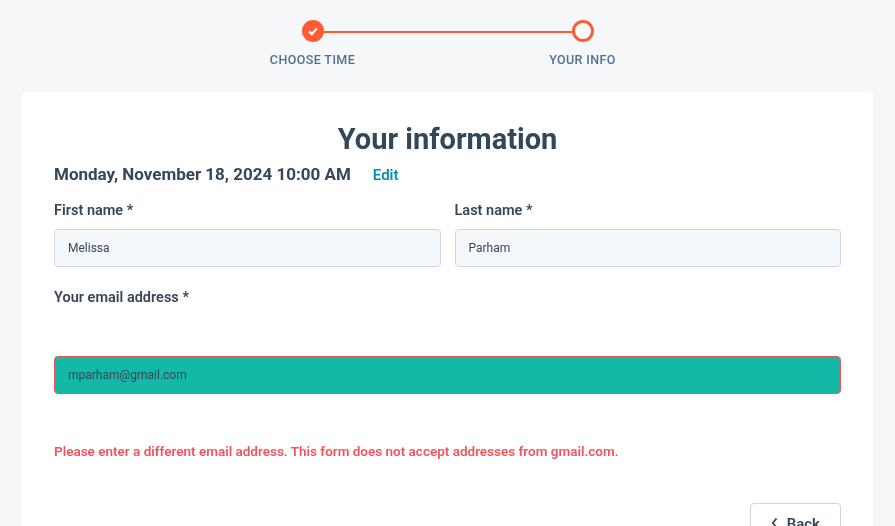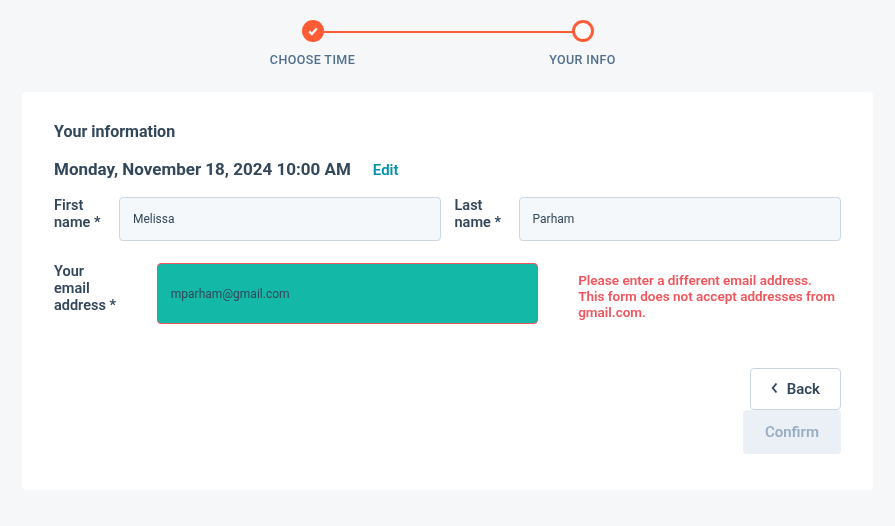--- a/index.html
+++ b/index.html
@@ -71,24 +71,25 @@
     width: 260px;
     z-index: 1;
   }
   .card {
     background: #fff;
     border-radius: 4px;
     margin: 0 22px;
     padding: 30px 32px 36px 32px;
   }
   .heading {
-    font-size: 16px;
+    font-size: 29px;
     font-weight: 700;
-    margin: 0 0 18px 0;
-    color: #33475b;
+    margin: 0 0 8px 0;
+    color: #33475b;
+    text-align: center;
   }
   .datetime-row {
     display: flex;
     align-items: baseline;
     gap: 22px;
     margin-bottom: 18px;
   }
   .datetime {
     font-size: 17px;
     font-weight: 700;
@@ -101,21 +102,21 @@
     cursor: pointer;
   }
   .row {
     display: flex;
     gap: 14px;
     margin-bottom: 22px;
   }
   .field {
     flex: 1;
     display: flex;
-    flex-direction: row;
+    flex-direction: column;
   }
   .field-full { width: 100%; gap: 40px; }
   .label {
     font-size: 14.5px;
     font-weight: 600;
     color: #33475b;
     margin-bottom: 10px;
   }
   .input {
     background: #f5f8fa;

